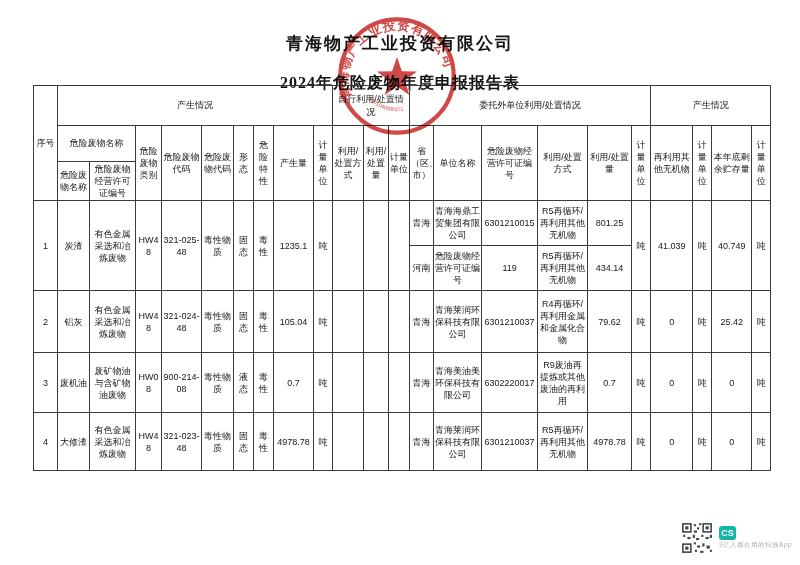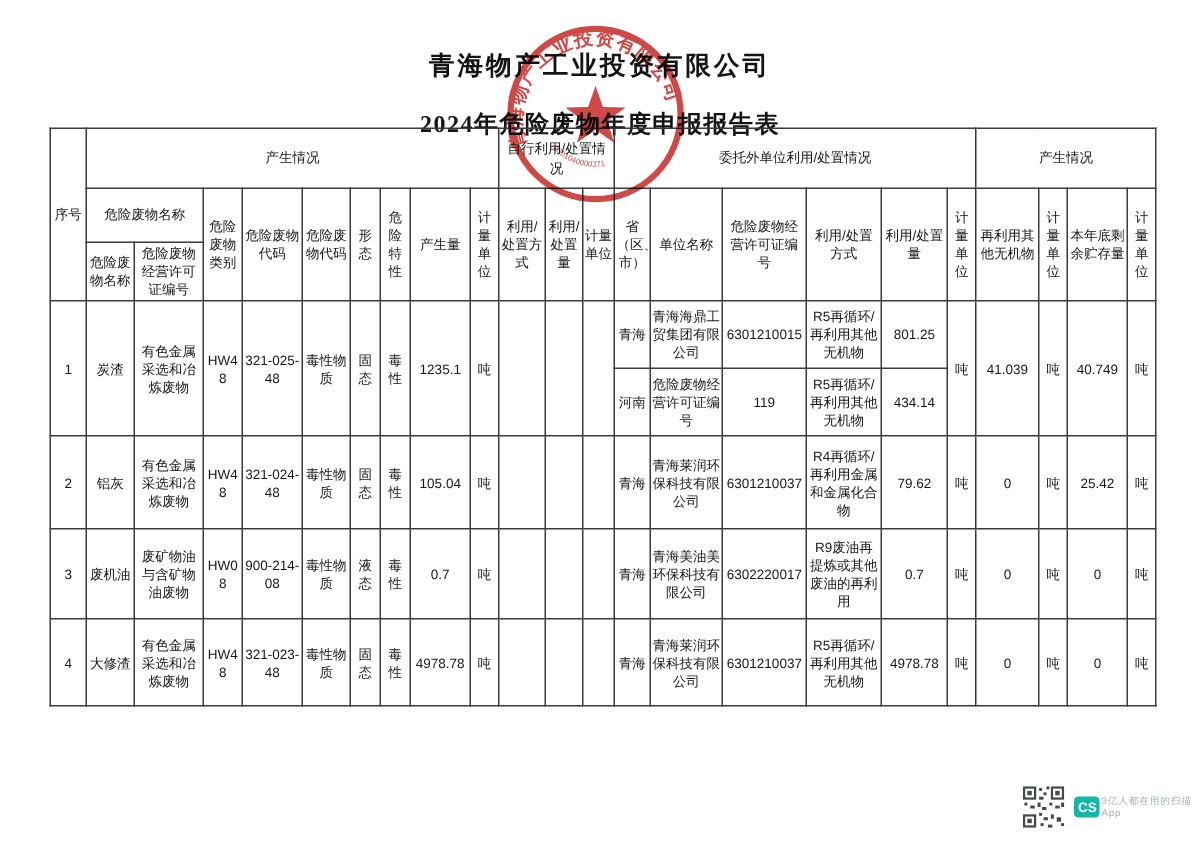--- a/index.html
+++ b/index.html
@@ -19,21 +19,21 @@
   tr.hr1 { height:40px; } tr.hr2 { height:36px; } tr.hr3 { height:38px; }
   tr.r1a { height:45px; } tr.r1b { height:45px; }
   tr.r2 { height:62px; } tr.r3 { height:60px; } tr.r4 { height:58px; }
   td.num { font-size:9px; letter-spacing:0; }
 
   .stamp { position:absolute; left:334px; top:13px; width:126px; height:126px;
     opacity:.88; mix-blend-mode:multiply; pointer-events:none; }
 
   .scan-badge { position:absolute; left:681px; top:522px; display:flex; align-items:center; gap:6px; }
   .qr { width:32px; height:32px; }
-  .badge-right { display:flex; flex-direction:row; gap:1px; }
+  .badge-right { display:flex; flex-direction:column; gap:1px; }
   .badge-top { display:flex; align-items:center; gap:4px; }
   .cs-logo { display:inline-block; width:17px; height:14px; background:#12b7a6; color:#fff;
     font-size:9px; font-weight:bold; text-align:center; line-height:14px; border-radius:3px; }
   .app-name { font-size:12px; font-weight:bold; color:#35404a; letter-spacing:1px; }
   .tagline { font-size:6.5px; color:#a8b0b6; letter-spacing:.5px; }
 </style>
 </head>
 <body>
 
 <div class="doc-title">

